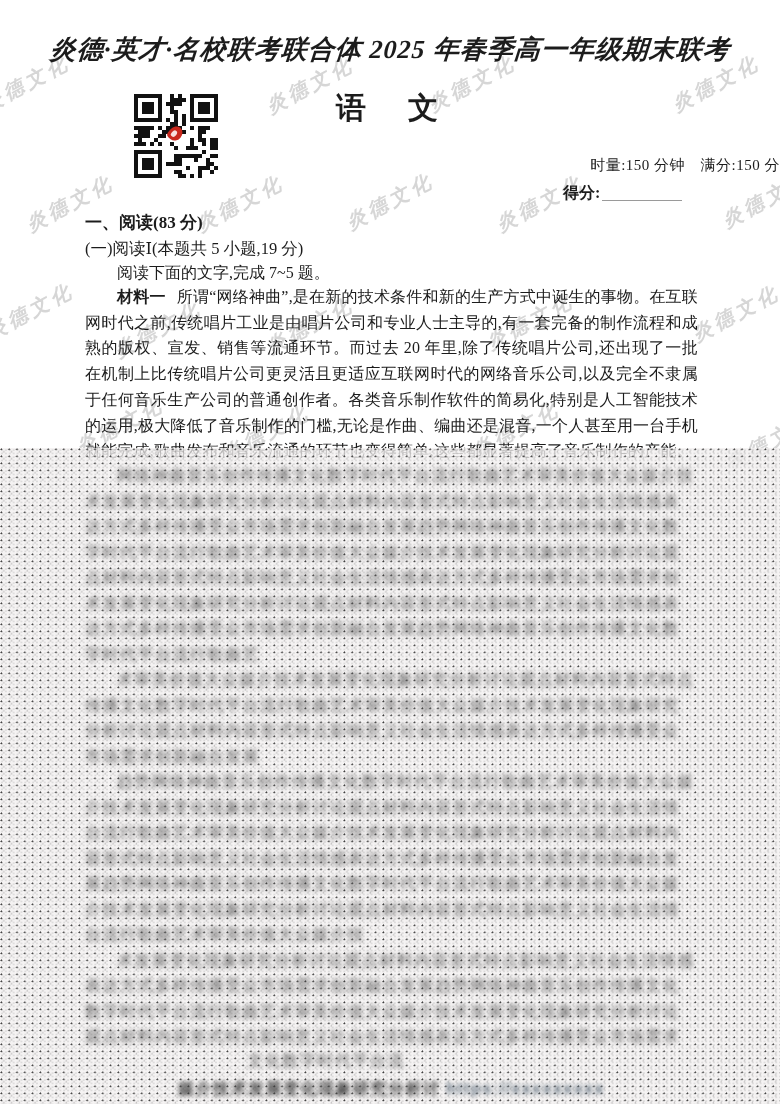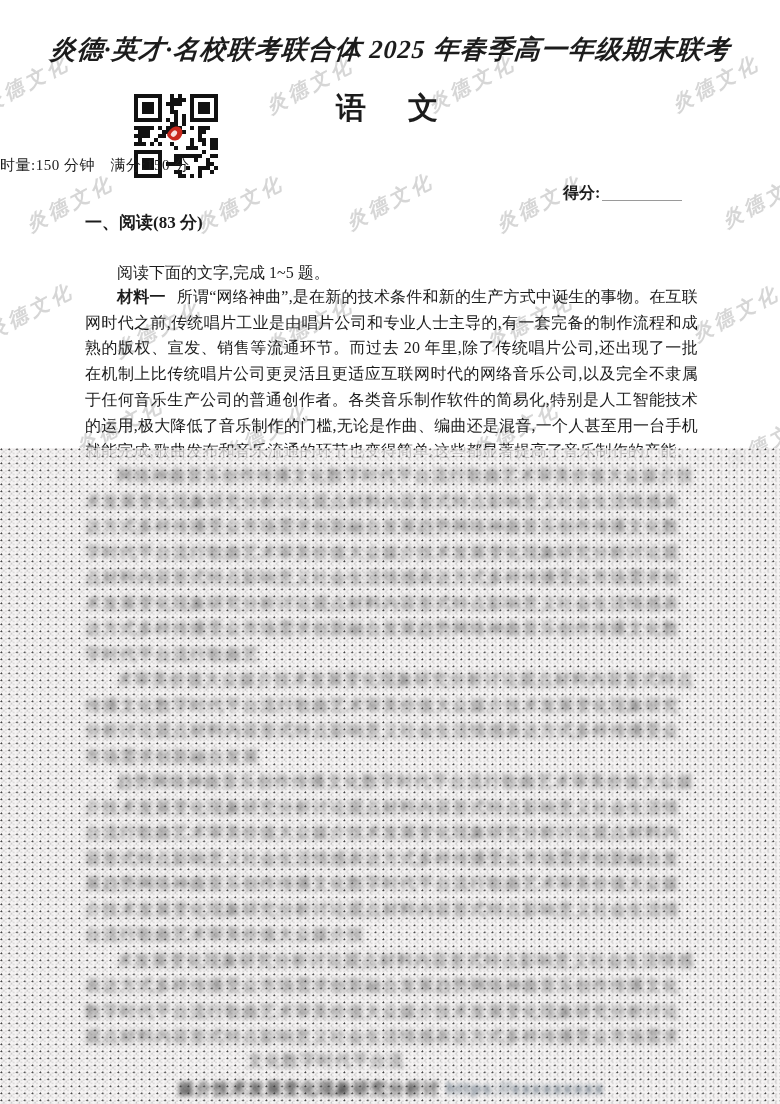--- a/index.html
+++ b/index.html
@@ -33,21 +33,21 @@
   }
   .flame:after{
     content:"";position:absolute;left:3px;top:5px;width:5px;height:7px;
     background:#ffffff;border-radius:50% 50% 50% 2px;opacity:.85;
   }
   .subject{
     position:absolute;top:88px;left:0;width:100%;text-align:center;
     font-size:30px;font-weight:bold;letter-spacing:6px;
   }
   .duration{
-    position:absolute;top:156px;left:0;width:100%;text-align:left;
+    position:absolute;top:156px;left:0;width:100%;text-align:right;
     font-size:15px;letter-spacing:.5px;
   }
   .score{
     position:absolute;top:183px;left:563px;font-size:16px;font-weight:bold;
   }
   .score-line{
     display:inline-block;width:80px;height:1px;border-bottom:1.5px solid #9a9a9a;
     vertical-align:-3px;margin-left:2px;
   }
   
@@ -238,22 +238,23 @@
   <div class="subject">语　文</div>
 
   <div class="duration">时量:150 分钟　满分:150 分</div>
 
   <div class="score">
     <span>得分:</span><span class="score-line"></span>
   </div>
 
   <div class="sec-heading">一、阅读(83 分)</div>
 
-
-  <div class="instruction">阅读下面的文字,完成 1~5 题。</div>
+  <div class="sub-heading">(一)阅读Ⅰ(本题共 5 小题,19 分)</div>
+
+  <div class="instruction">阅读下面的文字,完成 7~5 题。</div>
 
   <div class="material">
     <b>材料一</b><span>所谓“网络神曲”,是在新的技术条件和新的生产方式中诞生的事物。在互联网时代之前,传统唱片工业是由唱片公司和专业人士主导的,有一套完备的制作流程和成熟的版权、宣发、销售等流通环节。而过去 20 年里,除了传统唱片公司,还出现了一批在机制上比传统唱片公司更灵活且更适应互联网时代的网络音乐公司,以及完全不隶属于任何音乐生产公司的普通创作者。各类音乐制作软件的简易化,特别是人工智能技术的运用,极大降低了音乐制作的门槛,无论是作曲、编曲还是混音,一个人甚至用一台手机就能完成,歌曲发布和音乐流通的环节也变得简单,这些都显著提高了音乐制作的产能。</span>
   </div>
 
   <div class="noise" id="noise-region">
       <div class="blur-line" style="left: 117px; top: 18px; width: 580px;">网络神曲音乐创作传播文化数字时代平台流行歌曲艺术审美价值大众媒介技</div>
       <div class="blur-line" style="left: 85px; top: 44px; width: 612px;">术发展变化现象研究分析讨论观点材料内容形式特点影响意义社会生活情感表</div>
       <div class="blur-line" style="left: 85px; top: 69px; width: 612px;">达方式多样传播受众市场需求创新融合发展趋势网络神曲音乐创作传播文化数</div>
       <div class="blur-line" style="left: 85px; top: 95px; width: 612px;">字时代平台流行歌曲艺术审美价值大众媒介技术发展变化现象研究分析讨论观</div>

